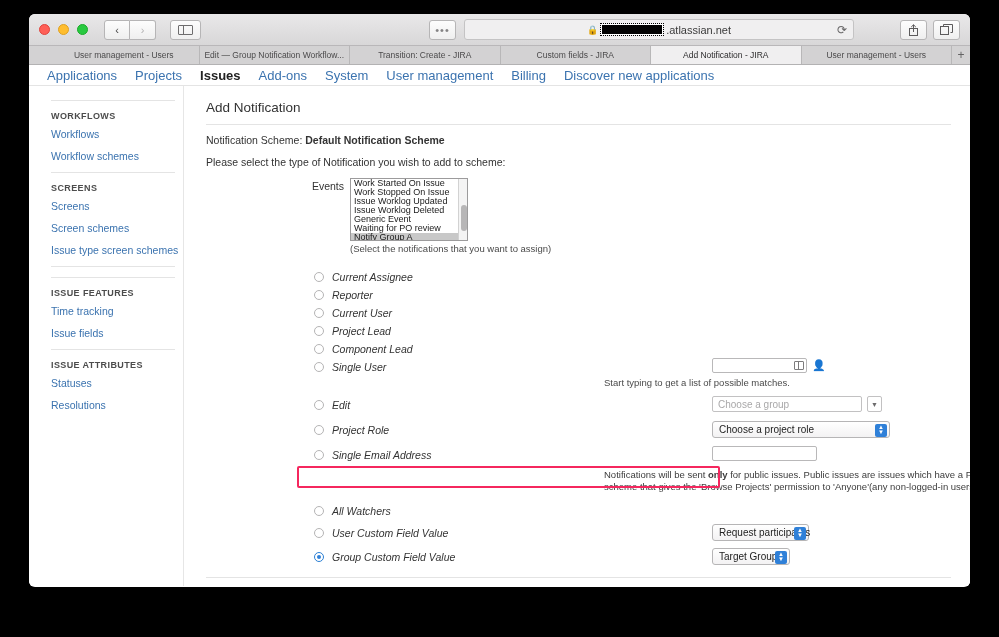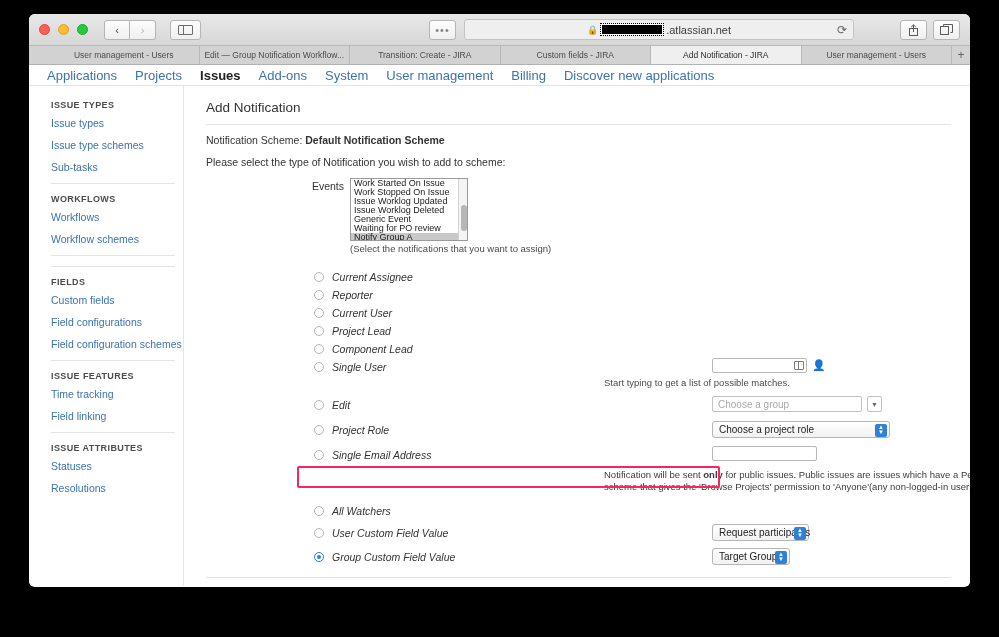--- a/index.html
+++ b/index.html
@@ -347,49 +347,43 @@
     <a href="#">System</a>
     <a href="#">User management</a>
     <a href="#">Billing</a>
     <a href="#">Discover new applications</a>
   </div>
 
   <div class="pagebody">
 
     <div class="leftnav">
 
-      <div class="nav-section">
-        <div class="nav-head">ISSUE TYPES</div>
-        <a class="nav-link" href="#">Issue types</a>
-        <a class="nav-link" href="#">Issue type schemes</a>
-        <a class="nav-link" href="#">Sub-tasks</a>
-      </div>
       <div class="nav-sep"></div>
 
       <div class="nav-section">
         <div class="nav-head">WORKFLOWS</div>
         <a class="nav-link" href="#">Workflows</a>
         <a class="nav-link" href="#">Workflow schemes</a>
       </div>
       <div class="nav-sep"></div>
 
+      <div class="nav-section">
+        <div class="nav-head">SCREENS</div>
+        <a class="nav-link" href="#">Screens</a>
+        <a class="nav-link" href="#">Screen schemes</a>
+        <a class="nav-link" href="#">Issue type screen schemes</a>
+      </div>
       <div class="nav-sep"></div>
 
-      <div class="nav-section">
-        <div class="nav-head">FIELDS</div>
-        <a class="nav-link" href="#">Custom fields</a>
-        <a class="nav-link" href="#">Field configurations</a>
-        <a class="nav-link" href="#">Field configuration schemes</a>
-      </div>
       <div class="nav-sep"></div>
 
       <div class="nav-section">
         <div class="nav-head">ISSUE FEATURES</div>
         <a class="nav-link" href="#">Time tracking</a>
-        <a class="nav-link" href="#">Field linking</a>
+        <a class="nav-link" href="#">Issue fields</a>
       </div>
       <div class="nav-sep"></div>
 
       <div class="nav-section">
         <div class="nav-head">ISSUE ATTRIBUTES</div>
         <a class="nav-link" href="#">Statuses</a>
         <a class="nav-link" href="#">Resolutions</a>
 
       </div>
 
@@ -499,21 +493,21 @@
 
           <div class="radio-row">
             <span class="radio"></span>
             <span class="radio-label">Single Email Address</span>
             <span class="ctrl-col">
               <span class="txtinput emailinput"></span>
             </span>
           </div>
 
           <div class="helptext" style="margin-left:398px;margin-top:5px;width:432px;line-height:12px">
-            <span>Notification will be sent </span><b>only</b><span> for public issues. Public issues are issues which have a Permission scheme that gives the</span>
+            <span>Notifications will be sent </span><b>only</b><span> for public issues. Public issues are issues which have a Permission scheme that gives the</span>
             <span>'Browse Projects' permission to 'Anyone'(any non-logged-in users).</span>
           </div>
 
           <div style="height:9px"></div>
 
           <div class="radio-row">
             <span class="radio"></span>
             <span class="radio-label">All Watchers</span>
           </div>
 

